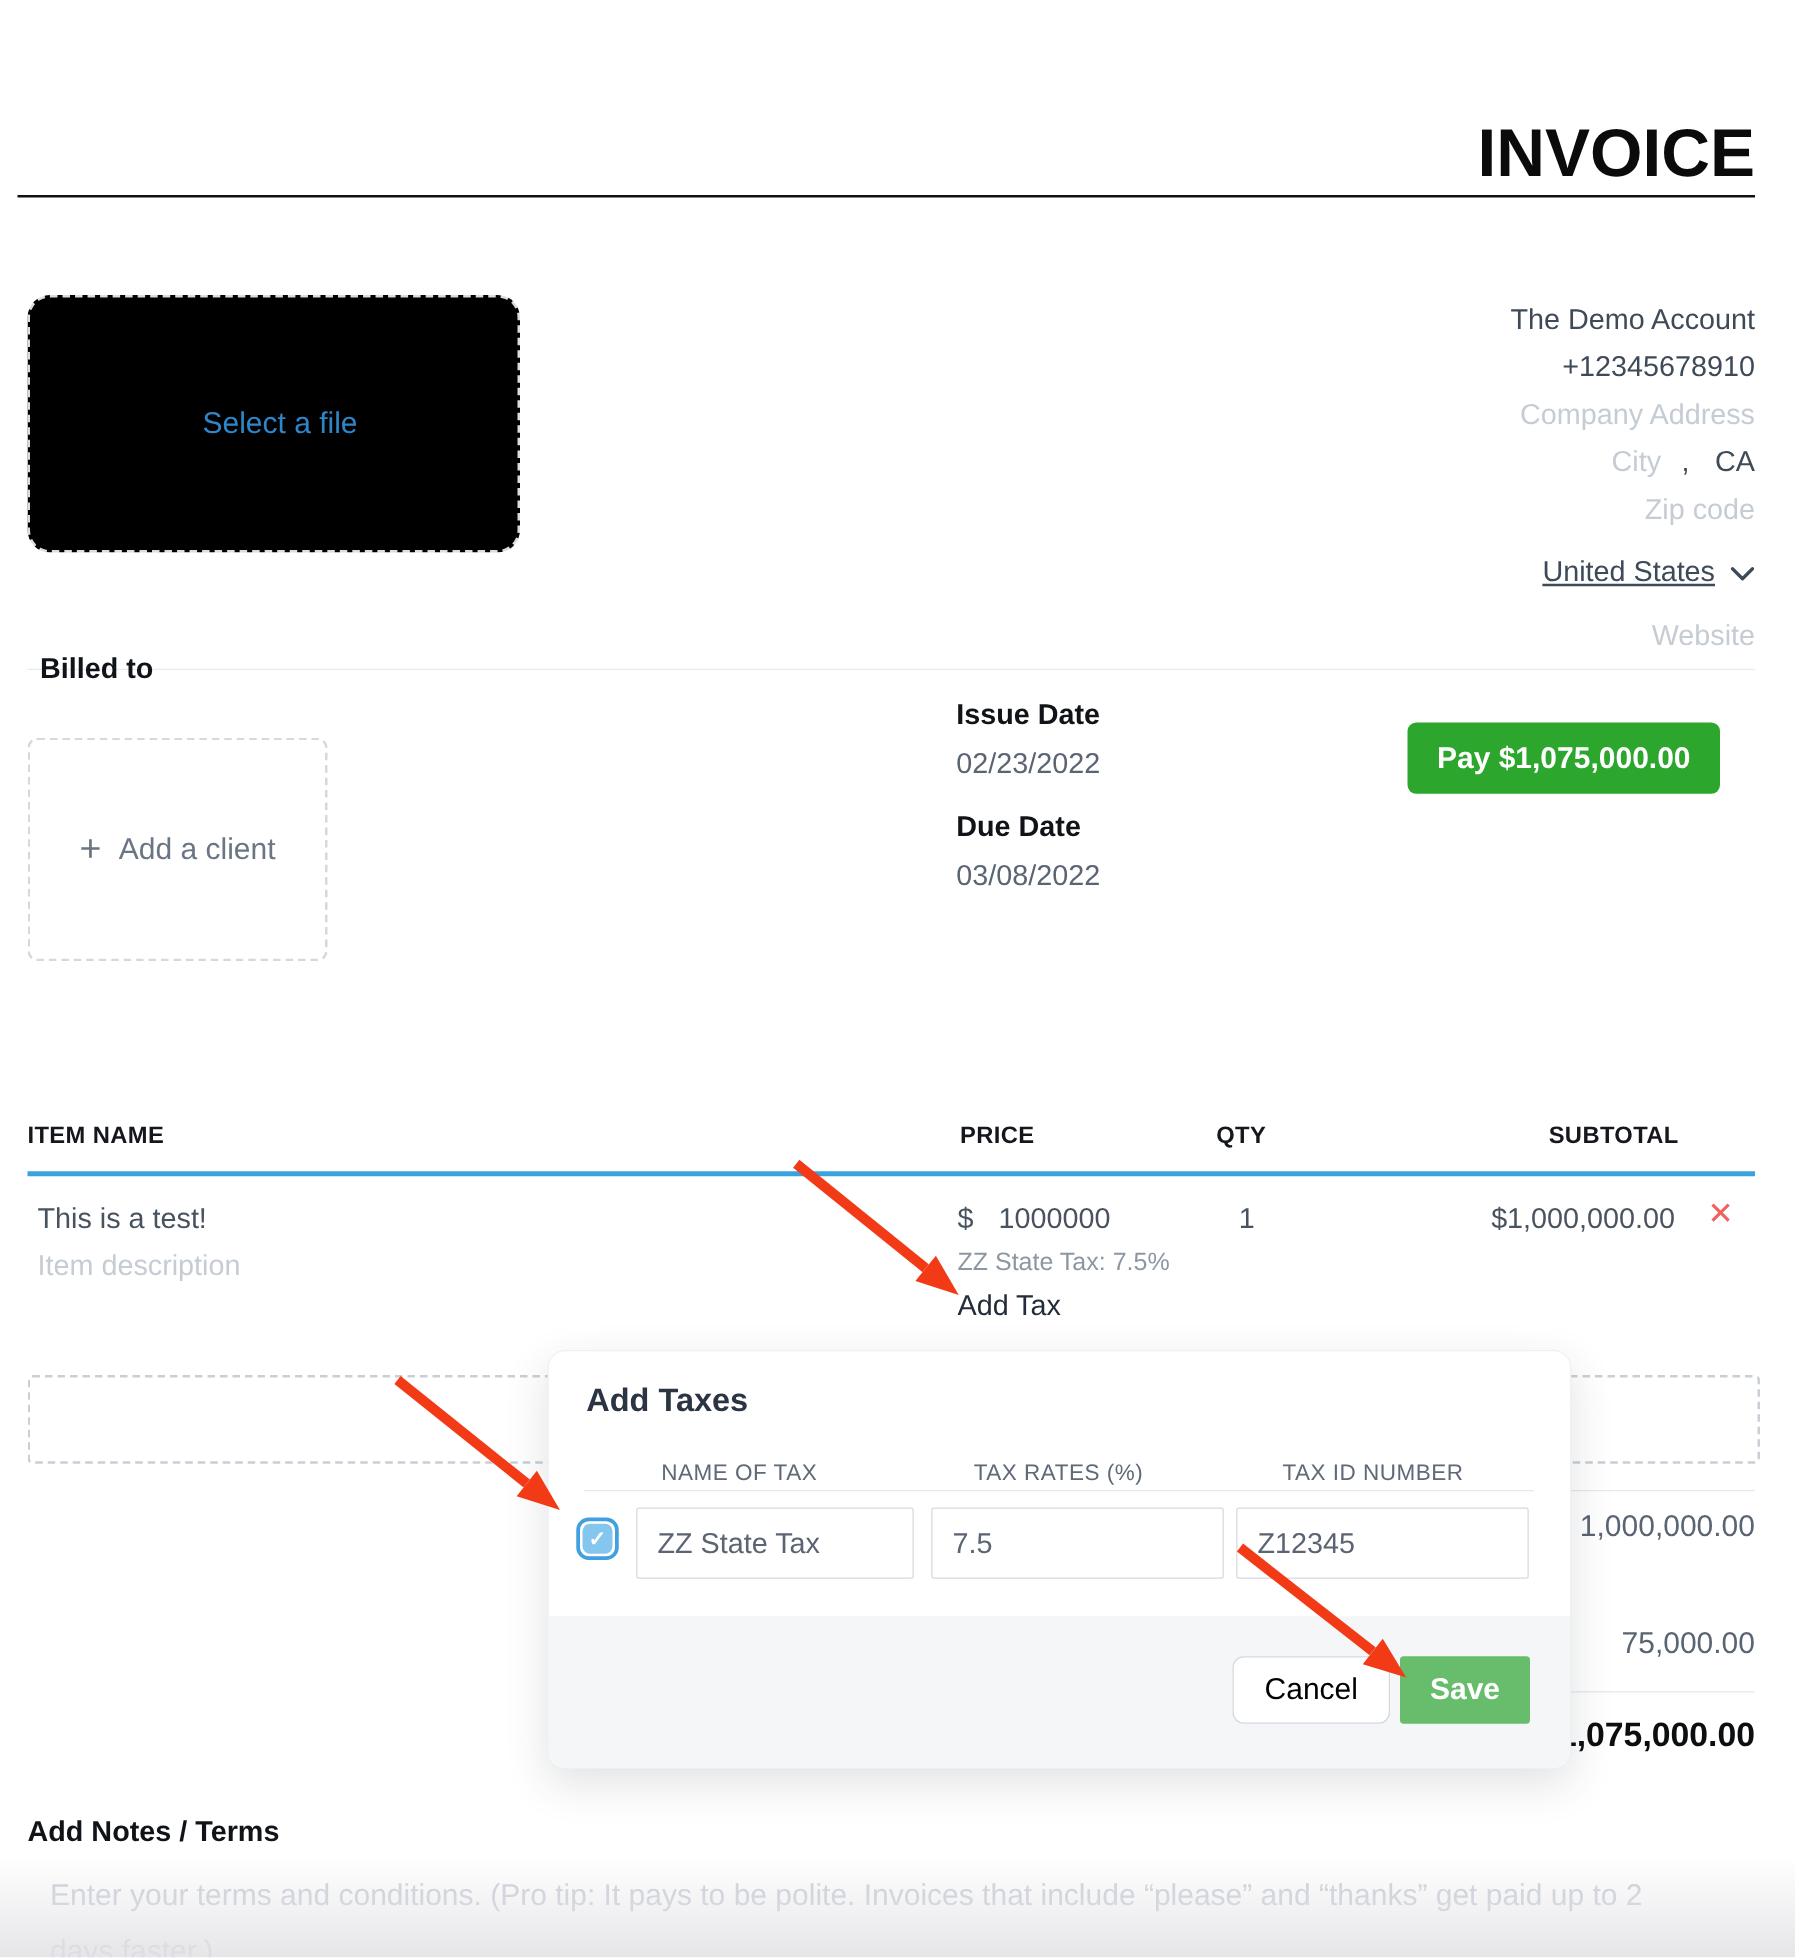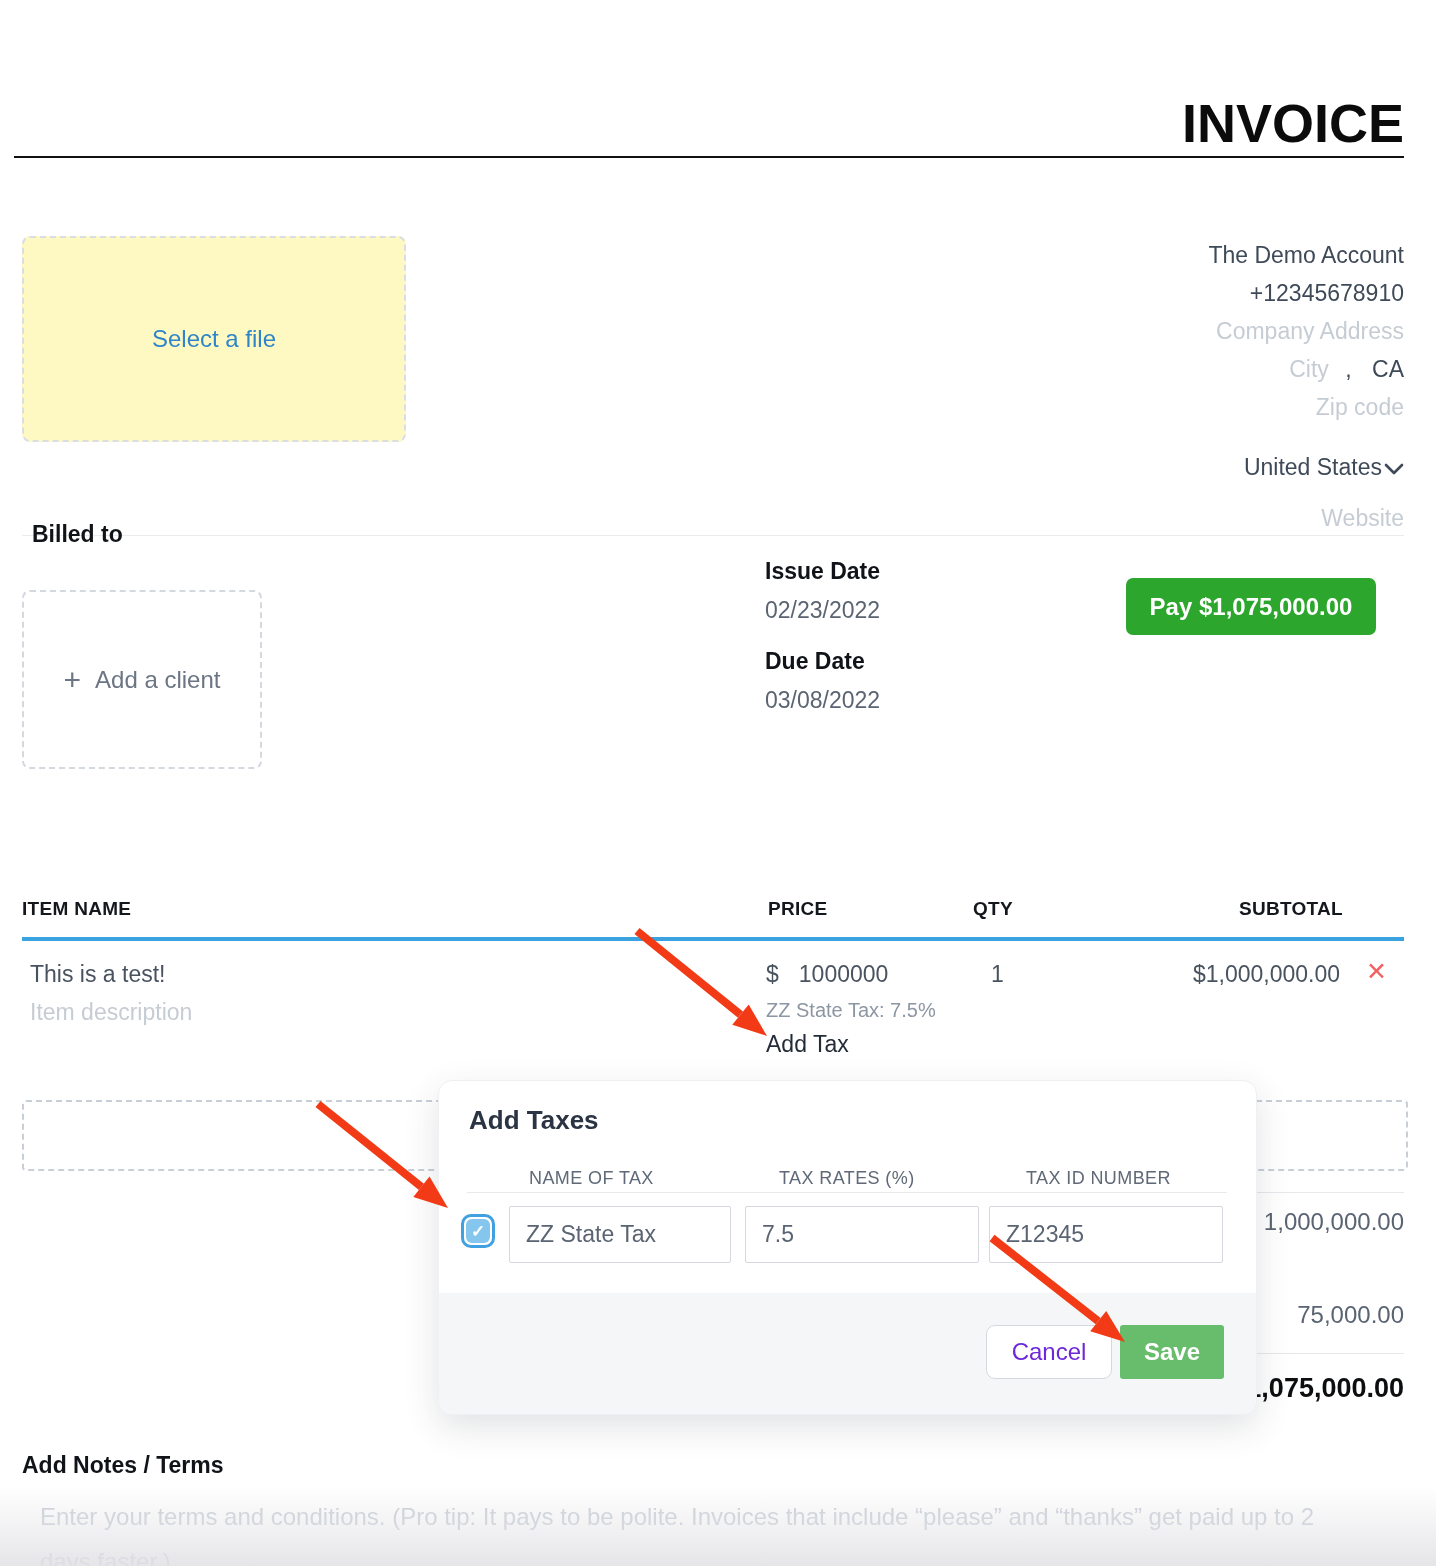--- a/index.html
+++ b/index.html
@@ -5,27 +5,27 @@
   html,body{margin:0;padding:0;background:#fff;}
   body{font-family:"Liberation Sans", sans-serif; color:#222;}
   #page{position:relative;width:1436px;height:1566px;background:#fff;overflow:hidden;}
   .abs{position:absolute;}
 
   
   .invoice-title{top:92px;right:32px;font-size:54px;font-weight:700;color:#0b0b0b;letter-spacing:0px;}
   .title-rule{top:156px;left:14px;width:1390px;height:2px;background:#111;}
 
   
-  .file-drop{left:22px;top:236px;width:380px;height:202px;background:#fef9c3;border:2px dashed #d9dee3;border-radius:8px;display:flex;align-items:center;justify-content:center;cursor:pointer;}
+  .file-drop{left:22px;top:236px;width:380px;height:202px;background:#000000;border:2px dashed #d9dee3;border-radius:18px;display:flex;align-items:center;justify-content:center;cursor:pointer;padding-left:10px;}
   .file-drop span{color:#2e86c9;font-size:24px;}
 
   
   .company{top:236px;right:32px;width:420px;text-align:right;font-size:23px;line-height:38px;color:#3f4a59;}
   .company .ph{color:#c6ccd4;}
-  .company .country-row{margin-top:22px;display:flex;justify-content:flex-end;align-items:center;gap:2px;}
+  .company .country-row{margin-top:12px;display:flex;justify-content:flex-end;align-items:center;gap:12px;text-decoration:underline;}
   .company .website-row{margin-top:13px;}
   .chev{display:inline-block;}
 
   
   .sec-rule{top:535px;left:22px;width:1382px;height:1px;background:#e9ebee;}
   .billed-label{left:32px;top:521px;font-size:23px;font-weight:700;color:#101317;}
   .client-box{left:22px;top:590px;width:236px;height:175px;border:2px dashed #d4d9df;border-radius:8px;display:flex;align-items:center;justify-content:center;gap:14px;color:#6b7584;font-size:24px;cursor:pointer;}
   .client-box .plus{font-size:30px;font-weight:400;color:#6b7584;}
 
   .inv-no{left:458px;top:563px;}
@@ -72,21 +72,21 @@
   .mh-id{left:587px;}
   .mh-rule{position:absolute;left:28px;top:111px;width:760px;height:1px;background:#e6e8ec;}
   .checkbox{position:absolute;left:22px;top:133px;width:28px;height:28px;border:3px solid #41a0e0;border-radius:10px;background:#fff;display:flex;align-items:center;justify-content:center;cursor:pointer;}
   .checkbox .inner{width:24px;height:24px;background:#85c6ee;border-radius:6px;display:flex;align-items:center;justify-content:center;color:#fff;font-size:17px;font-weight:700;}
   .mi-wrap{position:absolute;top:125px;height:57px;}
   .mi-name{left:70px;width:222px;}
   .mi-rate{left:306px;width:234px;}
   .mi-id{left:550px;width:234px;}
   .mi-wrap input{width:100%;height:100%;border:1px solid #d5d9df;border-radius:2px;font-size:23px;color:#5a6472;padding:0 16px;font-family:inherit;background:#fff;box-sizing:border-box;}
   .modal-footer{position:absolute;left:0;bottom:0;width:100%;height:121px;background:#f4f6f8;border-radius:0 0 14px 14px;}
-  .btn-cancel{position:absolute;left:547px;top:32px;width:126px;height:54px;background:#fff;border:1px solid #d5d9df;border-radius:9px;font-size:24px;color:#6d28d9;cursor:pointer;font-family:inherit;}
+  .btn-cancel{position:absolute;left:547px;top:32px;width:126px;height:54px;background:#fff;border:1px solid #d5d9df;border-radius:9px;font-size:24px;color:#000000;cursor:pointer;font-family:inherit;}
   .btn-save{position:absolute;left:681px;top:32px;width:104px;height:54px;background:#67bd6b;border:none;border-radius:3px;font-size:24px;color:#fff;font-weight:600;cursor:pointer;font-family:inherit;}
 
   
   .notes-label{left:22px;top:1452px;font-size:23px;font-weight:700;color:#101317;}
   .notes-ph{left:40px;top:1494px;width:1330px;font-size:24px;line-height:45px;color:#ccd1d8;}
 
   .bottom-fade{left:0;bottom:0;width:100%;height:80px;background:linear-gradient(to bottom, rgba(233,233,236,0), rgba(225,225,229,.85));pointer-events:none;z-index:5;}
 
   .arrows{left:0;top:0;width:1436px;height:1566px;z-index:50;pointer-events:none;}
 </style>

